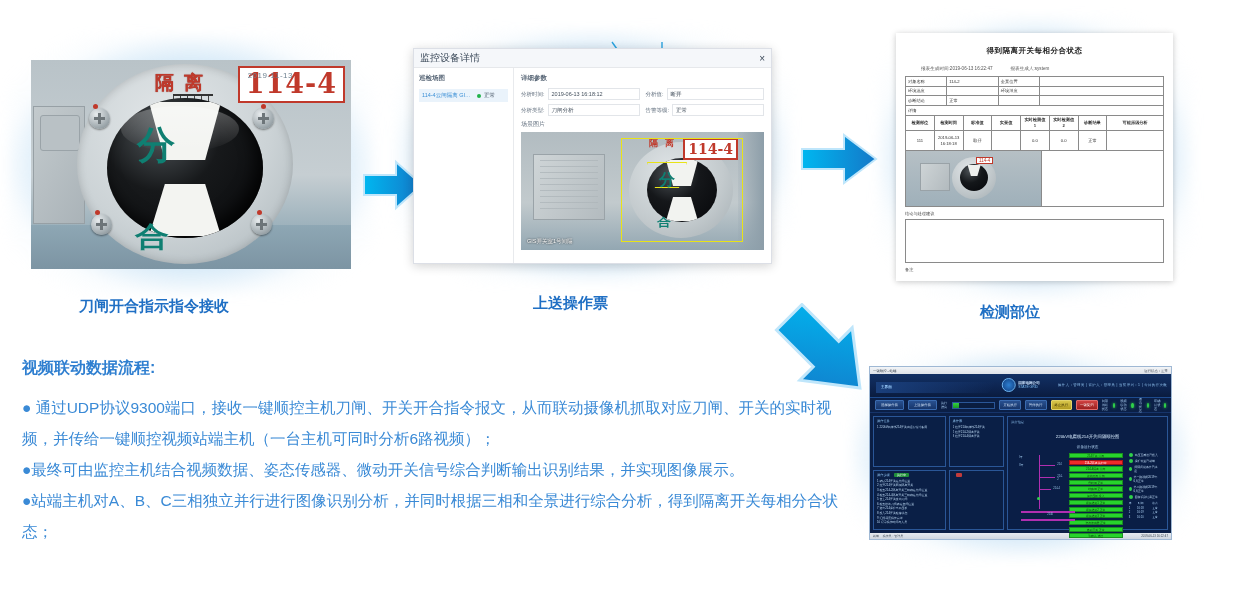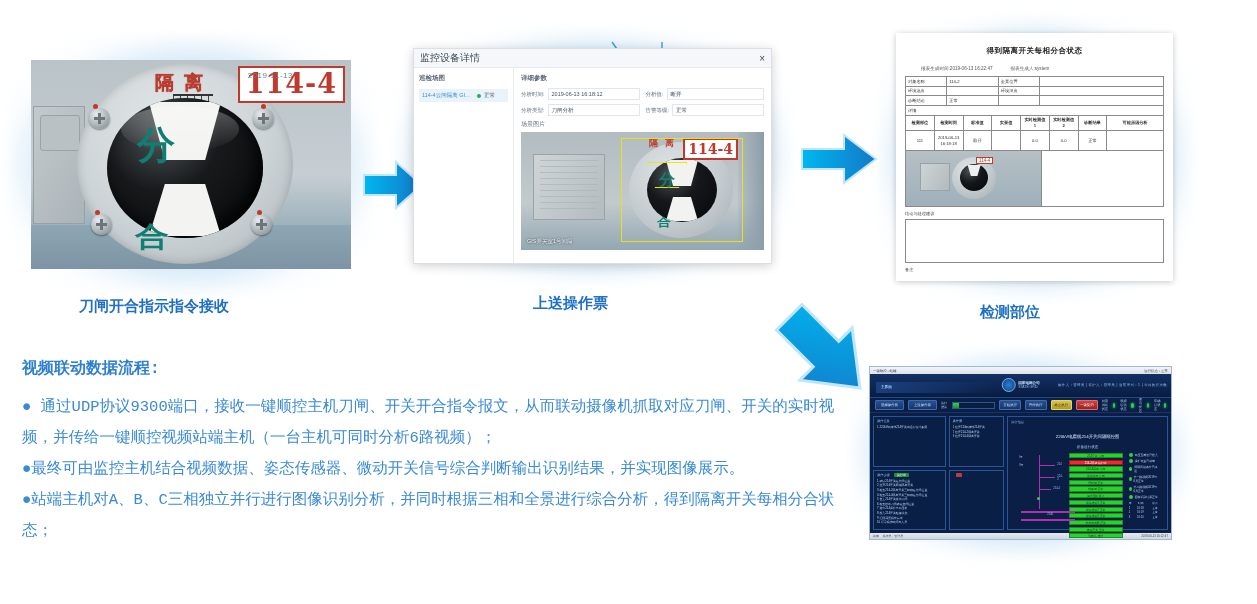--- a/index.html
+++ b/index.html
@@ -226,21 +226,21 @@
   .d-foot i { font-size:2.9px; color:#3a4450; font-style:normal; }
   .d-foot i.r { margin-left:auto; }
 
   
   .caption { position:absolute; color:#1f6fc4; font-weight:700;
     font-family:"DejaVu Sans","Liberation Sans",sans-serif; font-size:15px;
     white-space:nowrap; }
 
   
   #flow { position:absolute; left:22px; top:358px; width:830px; color:#2f7fd0;
-    font-family:Liberation Mono, monospace; }
+    font-family:Liberation Sans, sans-serif; }
   #flow h3 { font-size:16px; font-weight:700; color:#2f7fd0; margin-bottom:13px; }
   #flow p { font-size:15.5px; line-height:31px; color:#3a8ad6; }
 </style>
 </head>
 <body>
 
 <div id="root">
 
   <div class="glow" style="left:8px;top:36px;width:366px;height:258px;"></div>
   <div class="glow" style="left:396px;top:30px;width:394px;height:252px;"></div>

